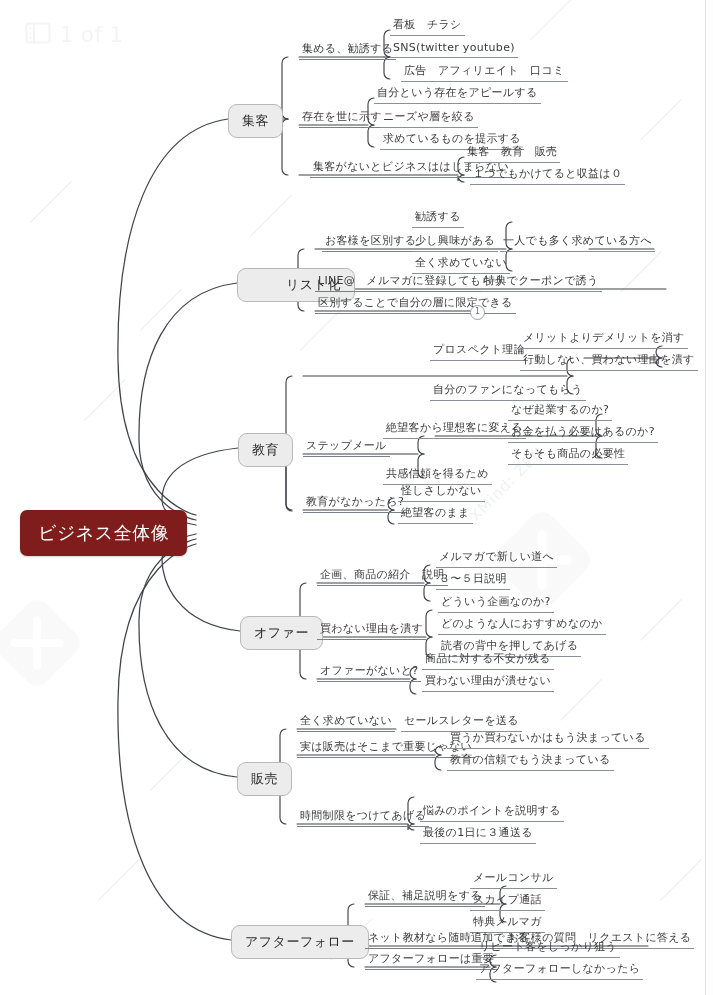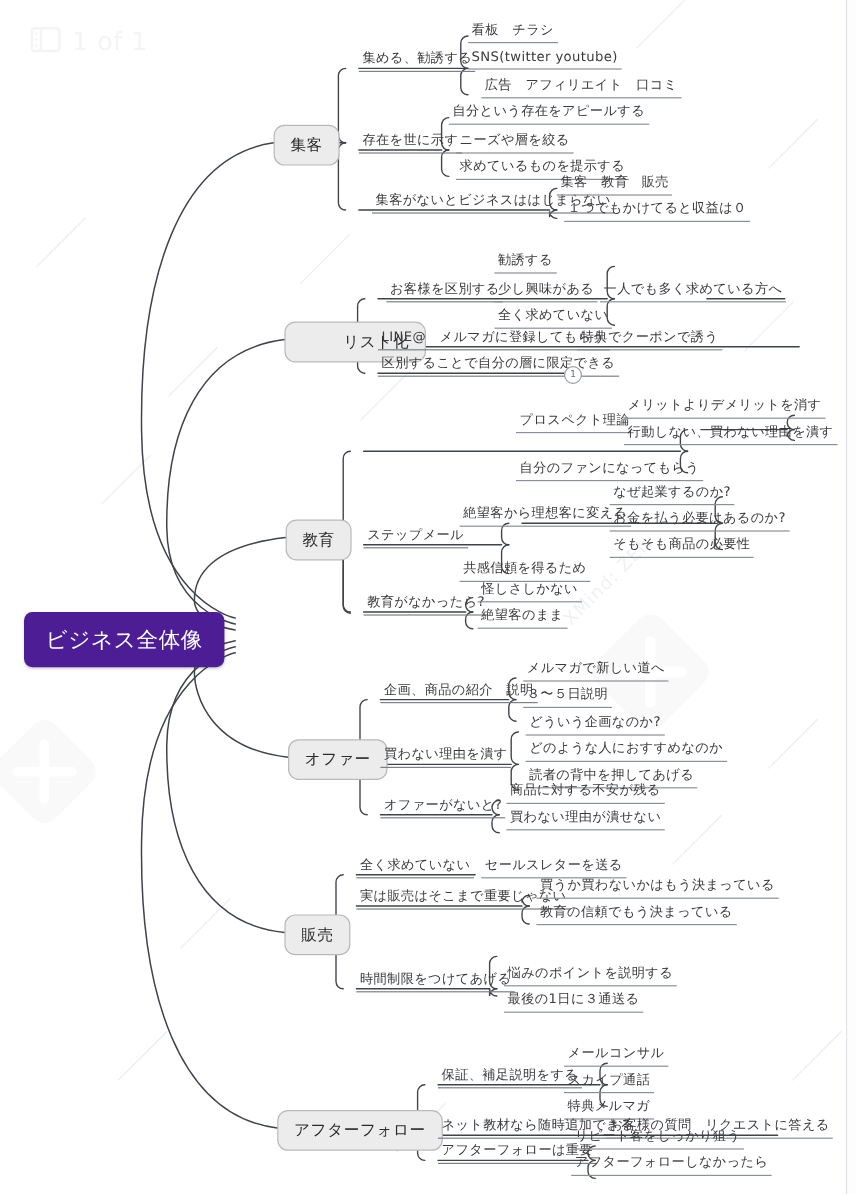--- a/index.html
+++ b/index.html
@@ -21,21 +21,21 @@
   .wm-tick{position:absolute;background:#e9eaee;height:1px;width:58px;
            transform:rotate(-45deg);transform-origin:left top;opacity:.85;}
 
   
   #links{position:absolute;inset:0;z-index:1;}
 
   
   .node{position:absolute;z-index:2;white-space:nowrap;}
 
   .root{
-    background:#4c1d95;color:#fff;border-radius:7px;
+    background:#7f1d1d;color:#fff;border-radius:7px;
     padding:11px 18px;font-size:18px;letter-spacing:.5px;
     box-shadow:0 1px 2px rgba(0,0,0,.18);
   }
   .lvl1{
     background:#ececec;color:#2b2b2b;border:1px solid #b9b9b9;
     border-radius:9px;padding:7px 13px;font-size:13px;letter-spacing:.5px;
   }
   .lvl2,.lvl3{
     color:#3a3a3a;font-size:11px;letter-spacing:.3px;
     padding:0 3px 3px 3px;border-bottom:1.6px solid #7b7f88;

